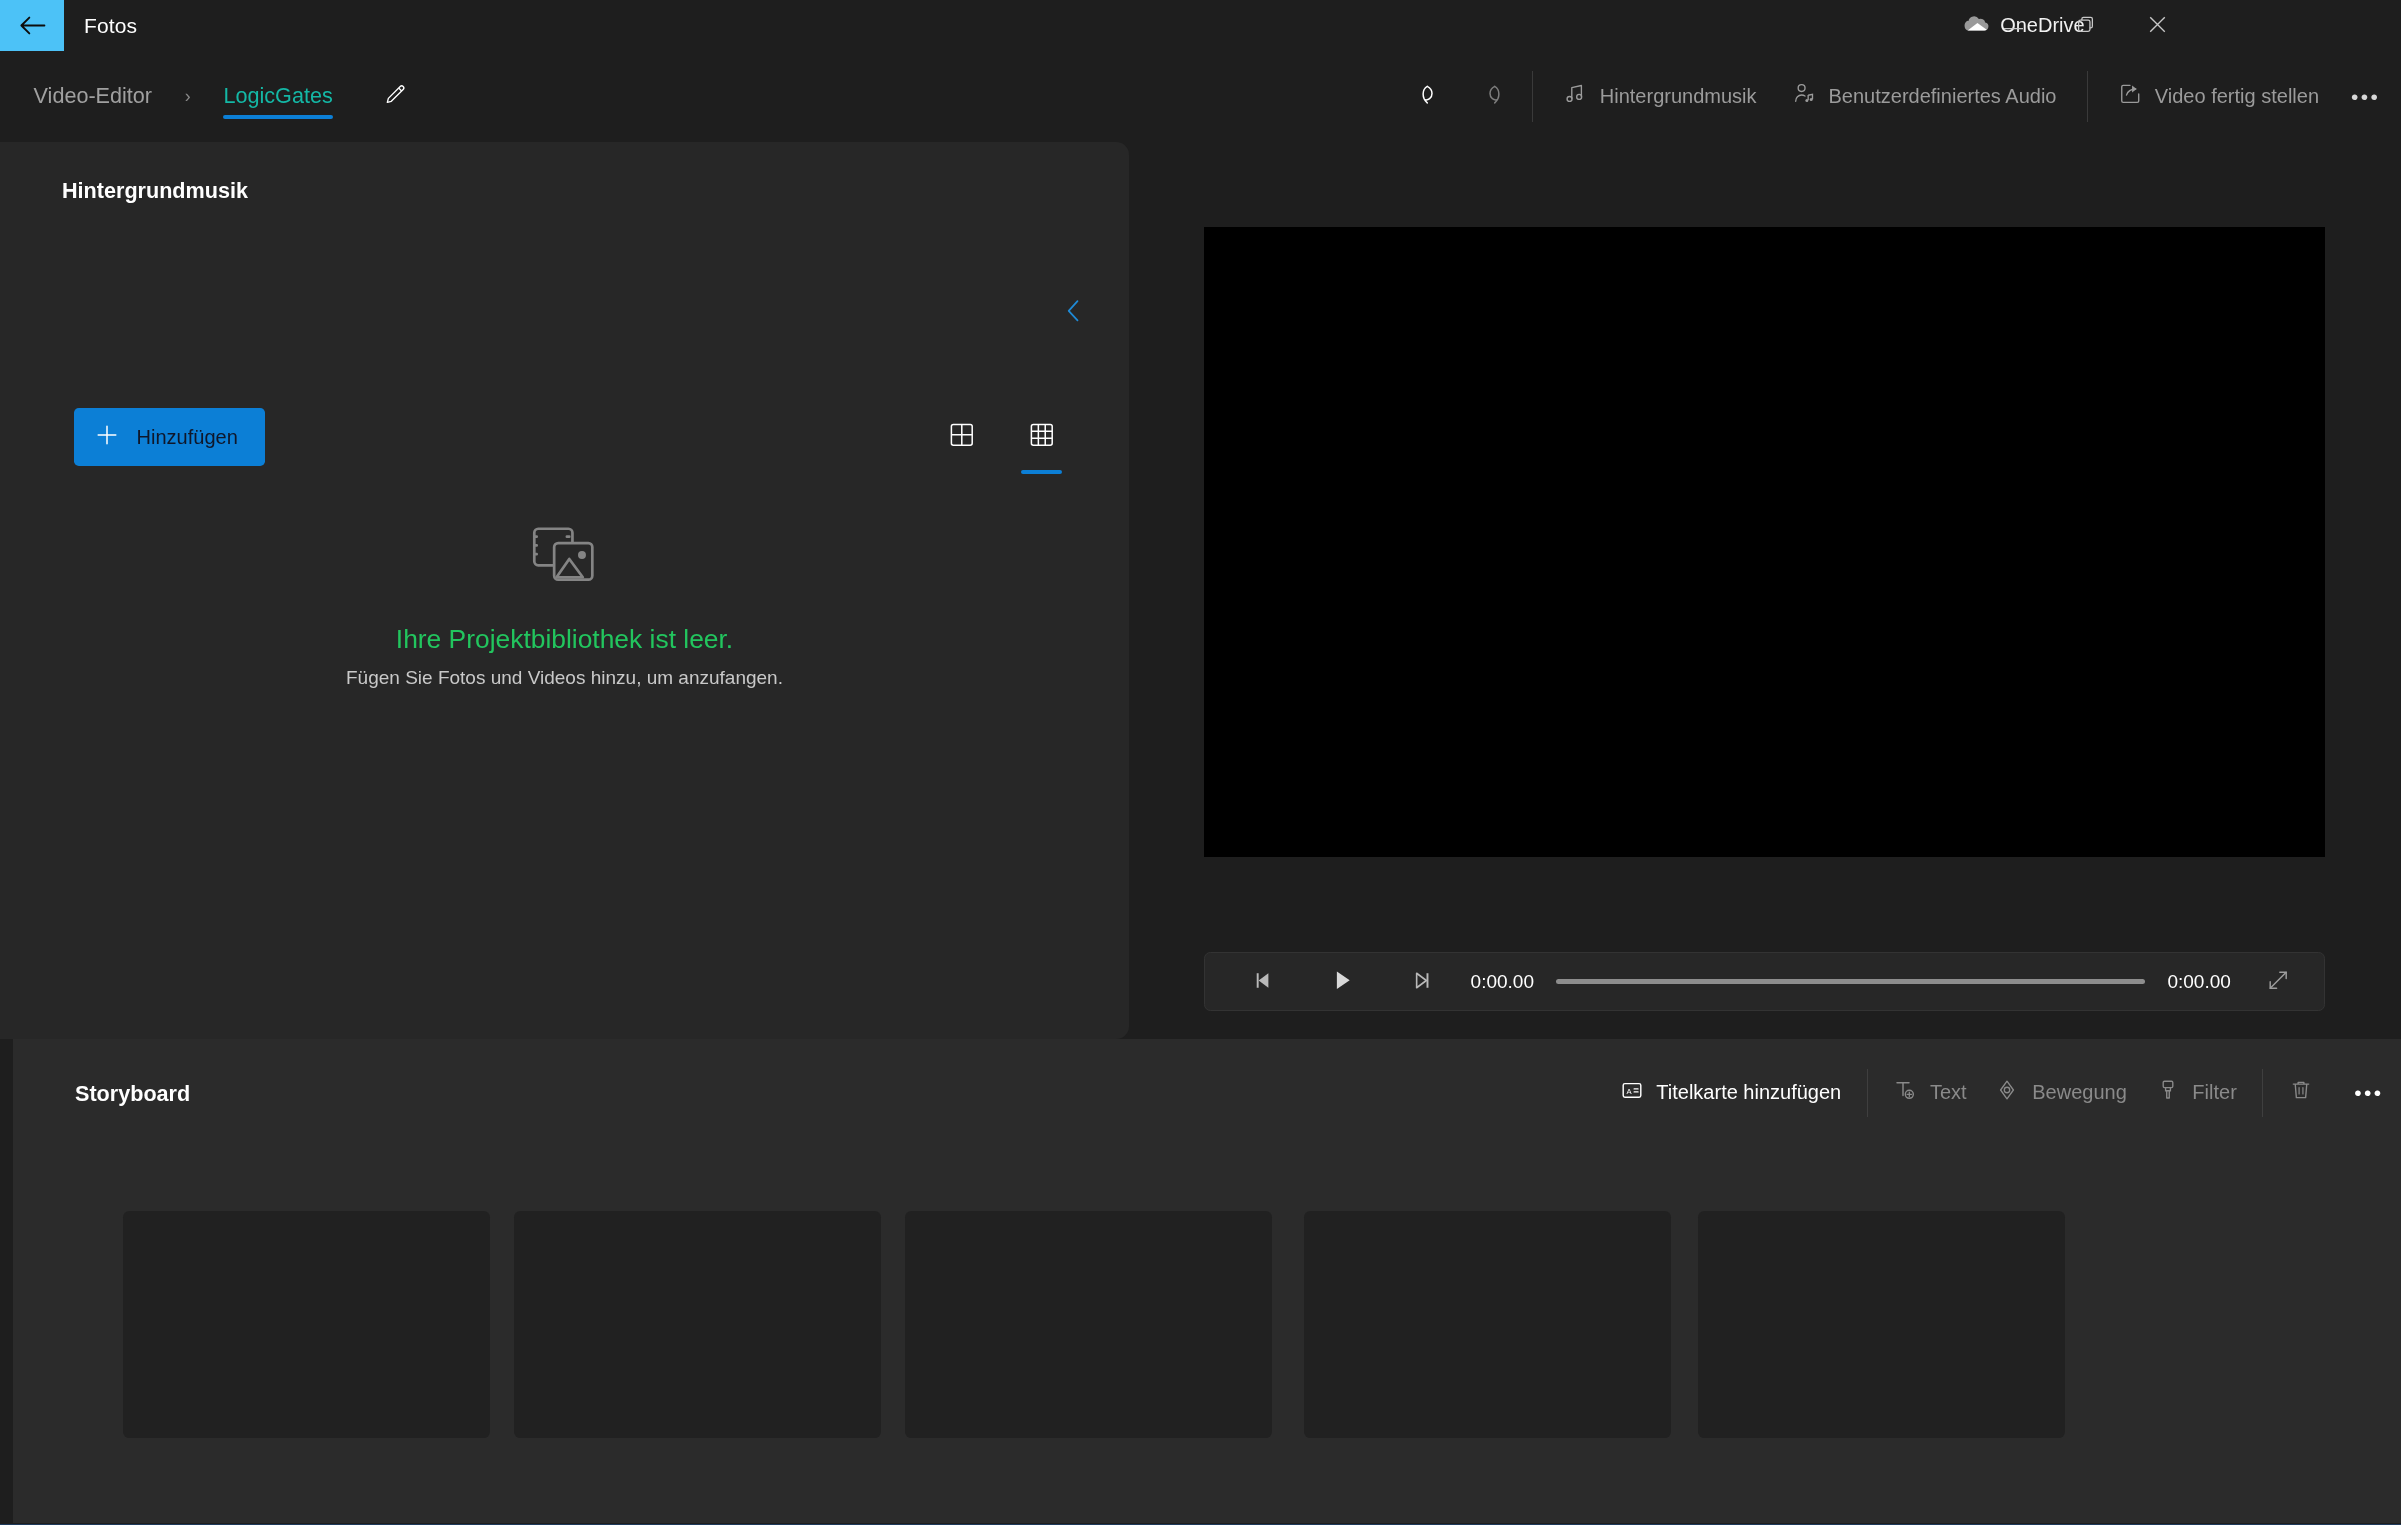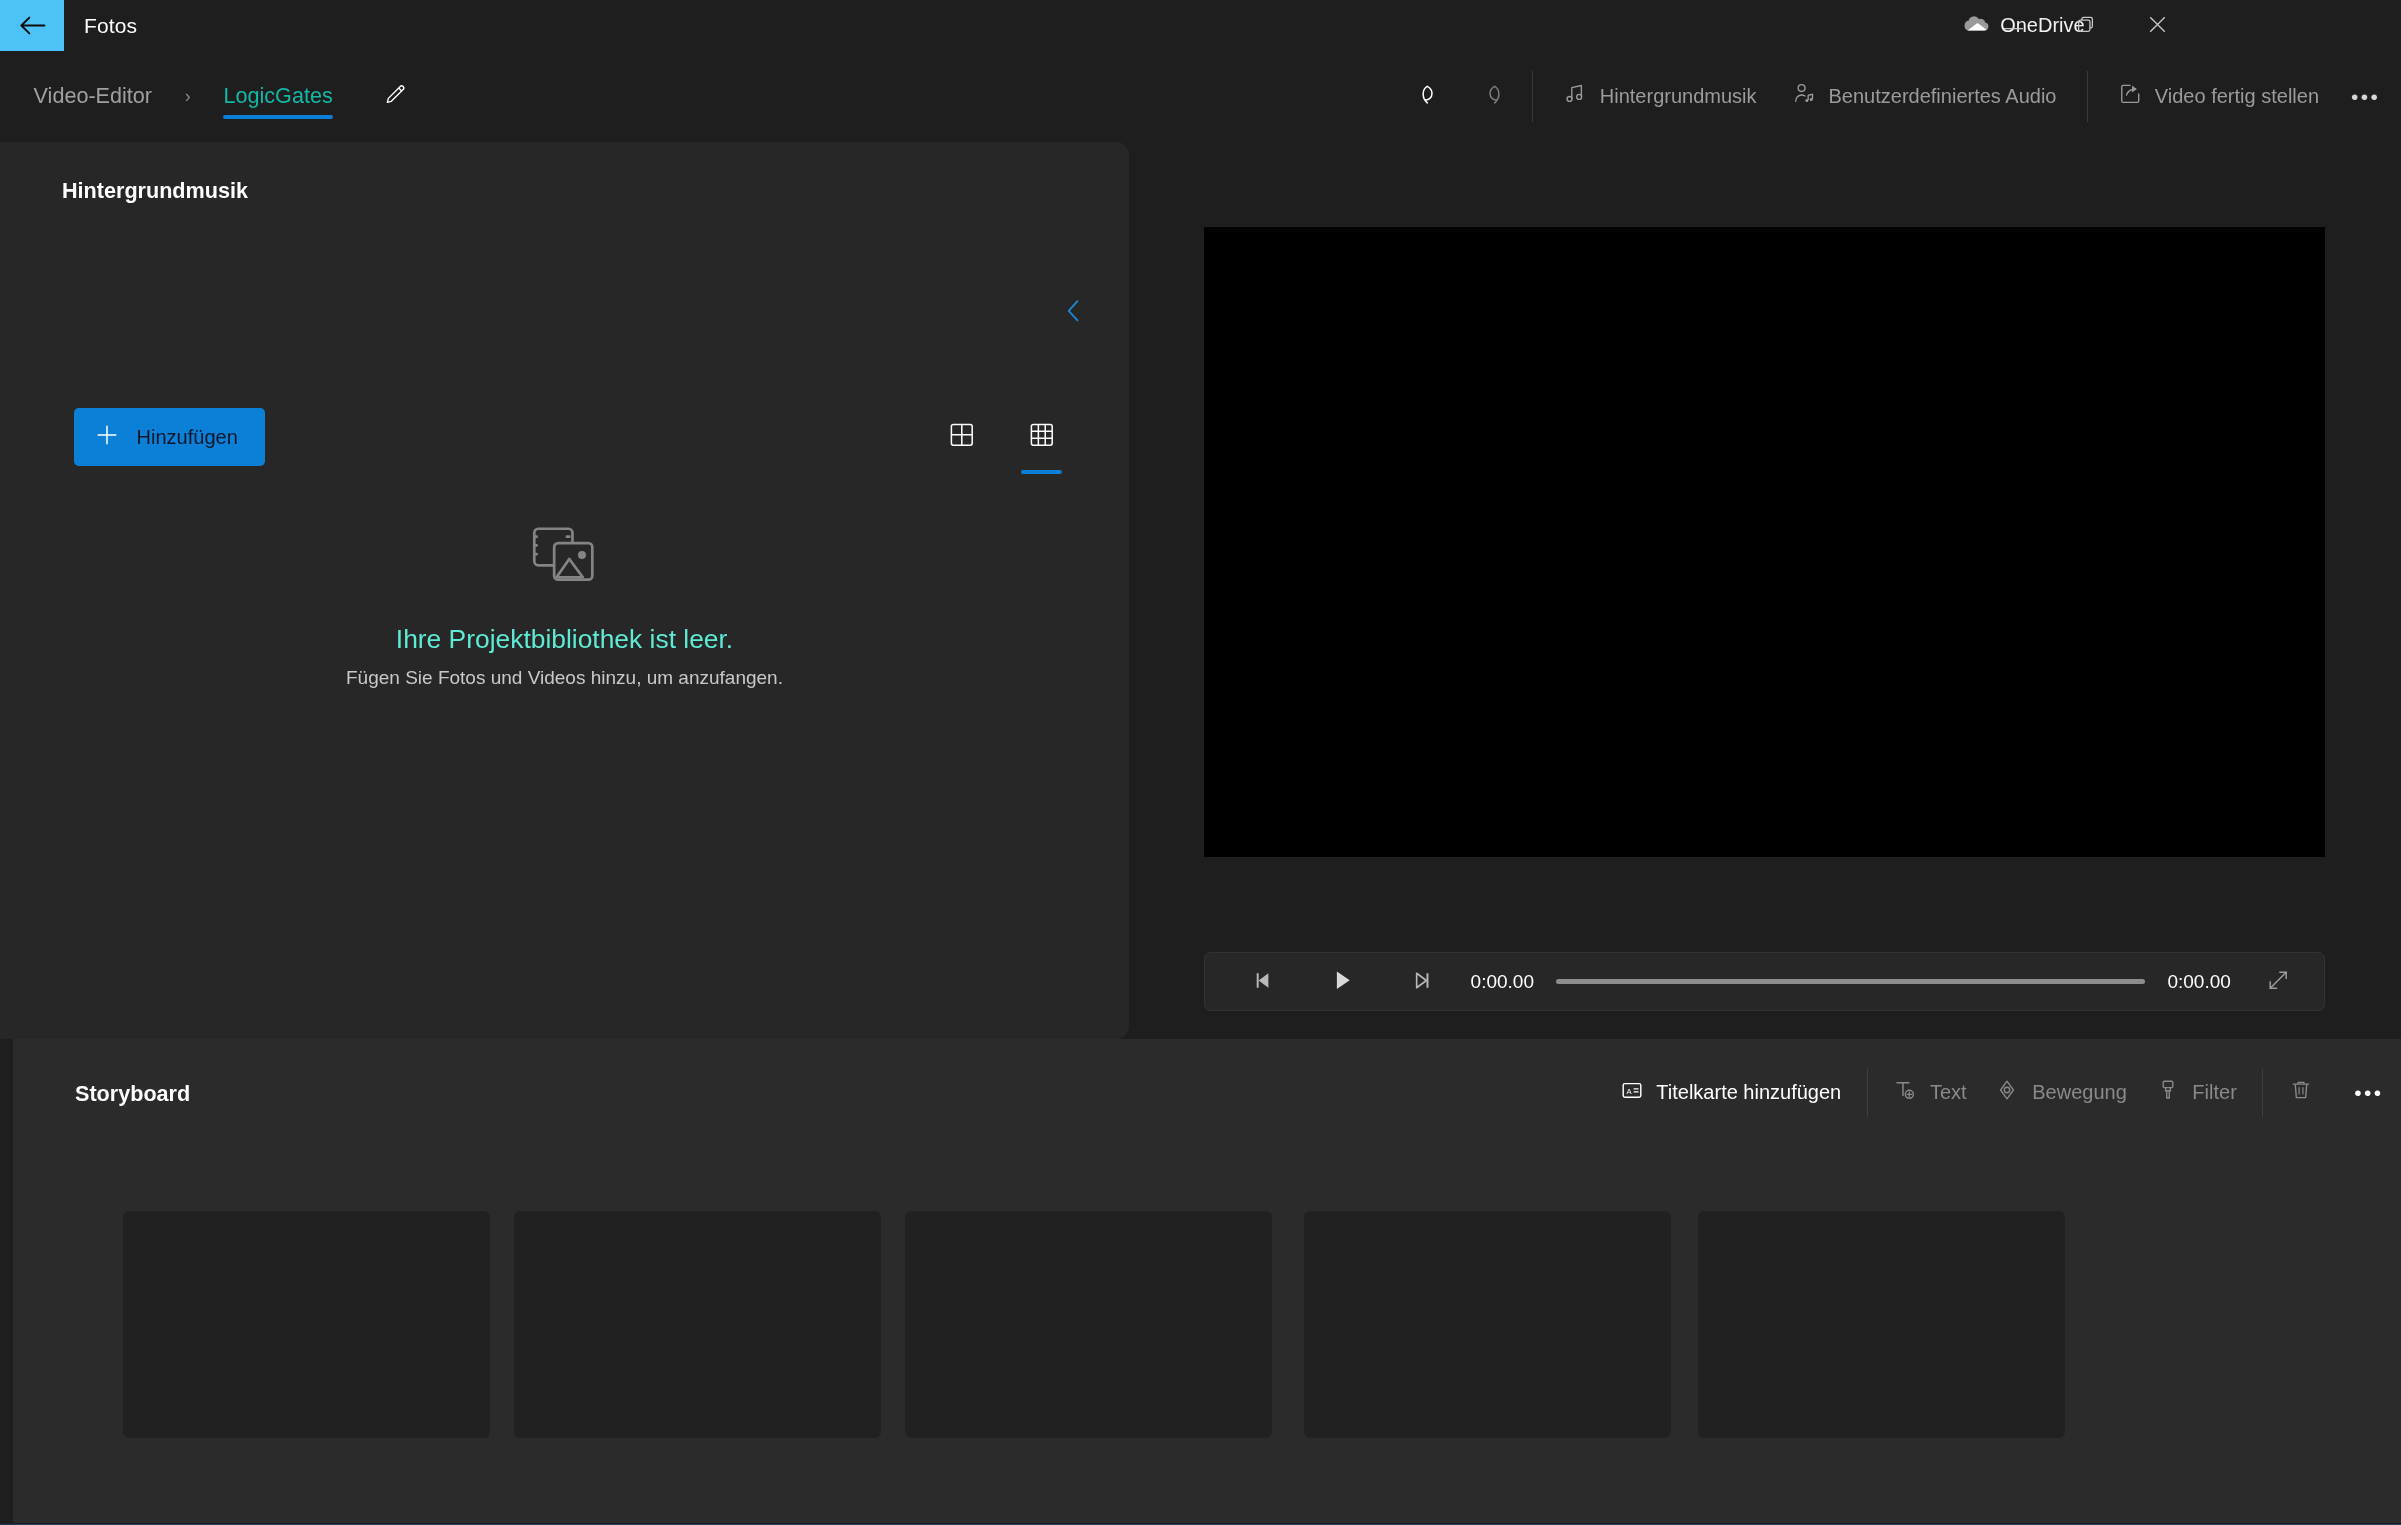--- a/index.html
+++ b/index.html
@@ -122,21 +122,21 @@
   .vt-underline {
     position: absolute; left: 10.4px; right: 10.4px; bottom: -7.2px; height: 4px;
     background: #0c7fd6; border-radius: 2.4px;
   }
   .empty-state {
     position: absolute; left: 0; top: 0; width: 1129px; height: 897px;
     display: flex; flex-direction: column; align-items: center; justify-content: center;
     padding-top: 32px;
   }
   .empty-icon { margin-bottom: 35px; }
-  .empty-title { font-size: 26.4px; color: #5eead4; margin-bottom: 11.2px; }
+  .empty-title { font-size: 26.4px; color: #22c55e; margin-bottom: 11.2px; }
   .empty-sub { font-size: 19px; color: #c9c9c9; }
 
   
   .preview-area {
     position: absolute; left: 1129px; top: 142px; width: 1273px; height: 897px;
   }
   .preview-video {
     position: absolute; left: 75px; top: 85px; width: 1121px; height: 630px;
     background: #000000;
   }

